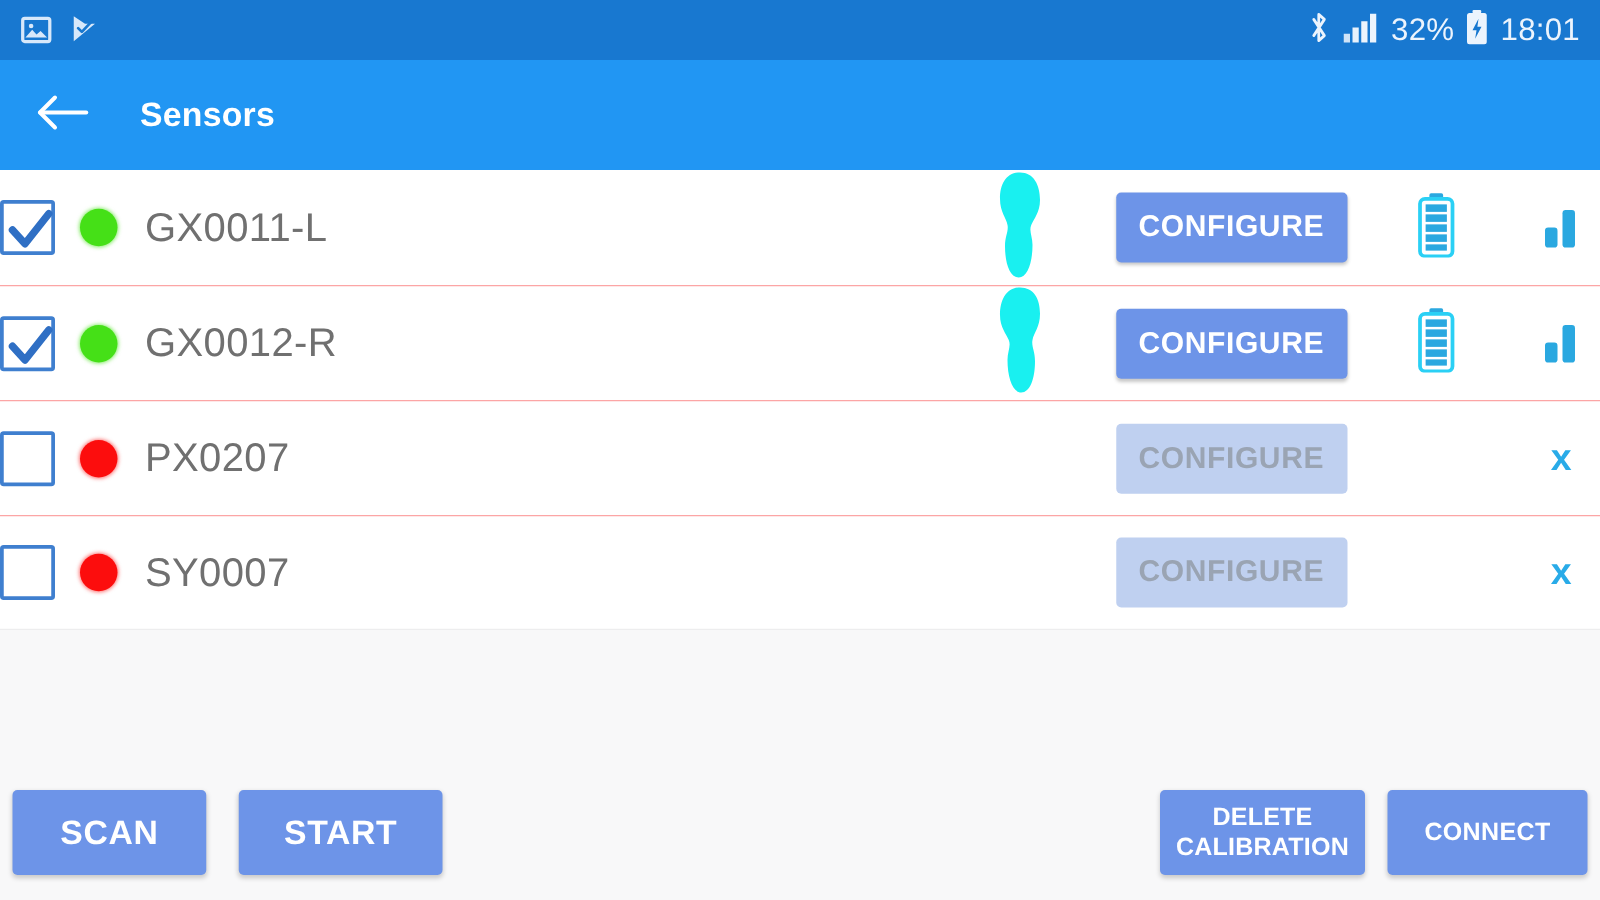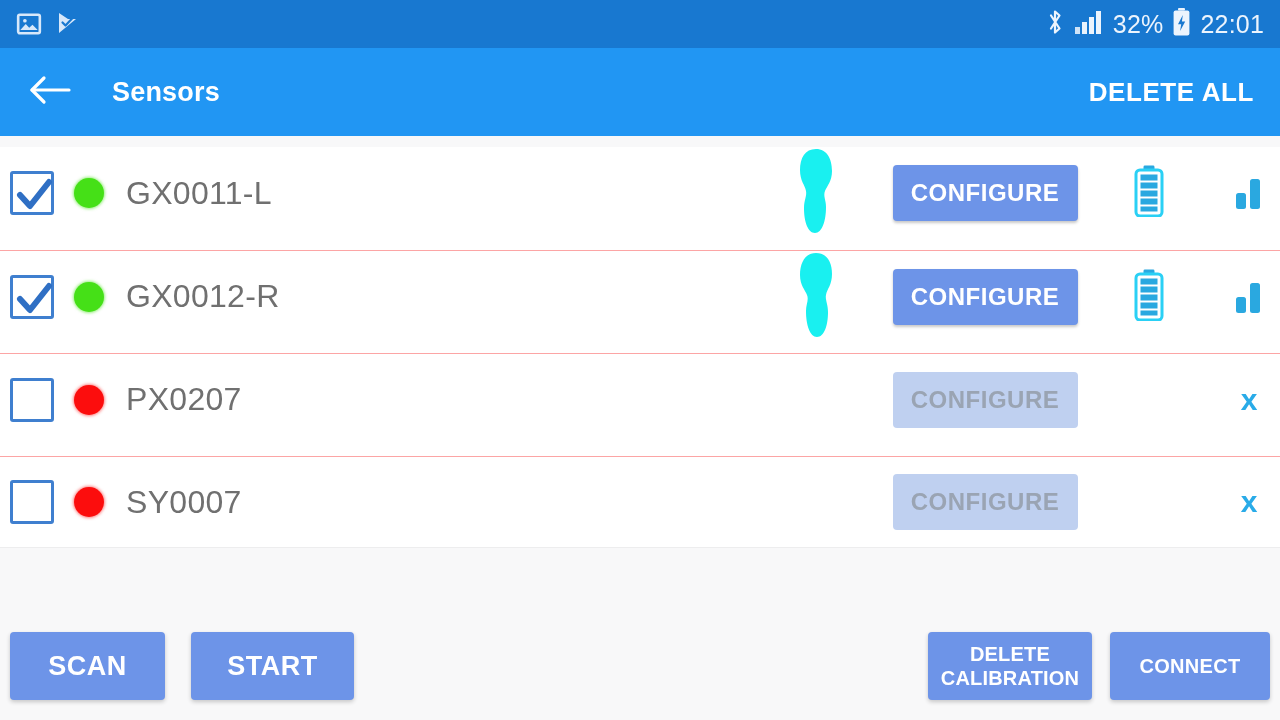--- a/index.html
+++ b/index.html
@@ -33,21 +33,21 @@
   }
   .delete-all {
     margin-left:auto; font-size:26px; font-weight:700; color:#ffffff;
     letter-spacing:.6px; cursor:pointer; padding:8px 4px;
   }
 
   
   .list { background:#ffffff; }
   .row {
     position:relative; height:92px; display:flex; align-items:center;
-    background:#ffffff; padding:0 0 0 10px;margin-top:11px;
+    background:#ffffff; padding:0 0 0 0;
   }
   .row + .row { border-top:1px solid #fca5a5; }
   .row:last-child { border-bottom:1px solid #ededee; }
 
   .checkbox {
     width:44px; height:44px; border:3px solid #3f7fcf; border-radius:3px;
     background:#fff; flex:0 0 auto; position:relative; cursor:pointer;
   }
   .checkbox svg { position:absolute; left:-1px; top:-1px; }
 
@@ -141,35 +141,34 @@
         </svg>
       </span>
       <span class="sb-text">32%</span>
       <span>
         <svg width="19" height="30" viewBox="0 0 19 30">
           <rect x="6" y="1" width="7" height="2.6" rx="1" fill="#ecf4fd"></rect>
           <rect x="1.6" y="3.4" width="15.8" height="25" rx="2" fill="#ecf4fd"></rect>
           <path d="M10.8 8 L6 17.2 L9.2 17.2 L8.1 24 L13.2 14.4 L9.9 14.4 Z" fill="#1878d0"></path>
         </svg>
       </span>
-      <span class="sb-text">22:01</span>
+      <span class="sb-text">18:01</span>
     </div>
   </div>
 
   <div class="toolbar">
     <div class="back-btn">
       <span>
         <svg width="46" height="34" viewBox="0 0 46 34">
           <path d="M42 17 H5" stroke="#fff" stroke-width="3.2" stroke-linecap="round"></path>
           <path d="M17 5 L5 17 L17 29" fill="none" stroke="#fff" stroke-width="3.2" stroke-linecap="round" stroke-linejoin="round"></path>
         </svg>
       </span>
     </div>
     <div class="toolbar-title">Sensors</div>
-    <div class="delete-all">DELETE ALL</div>
   </div>
 
   <div class="list" id="sensor-list">
       <div class="row">
     <div class="checkbox">
   <svg width="44" height="44" viewBox="0 0 44 44">
     <path d="M8 22 L18 33 L37 9" fill="none" stroke="#2f6fc4" stroke-width="6" stroke-linecap="round" stroke-linejoin="round"></path>
   </svg>
         </div>
     <div class="statusdot dot-green"></div>

